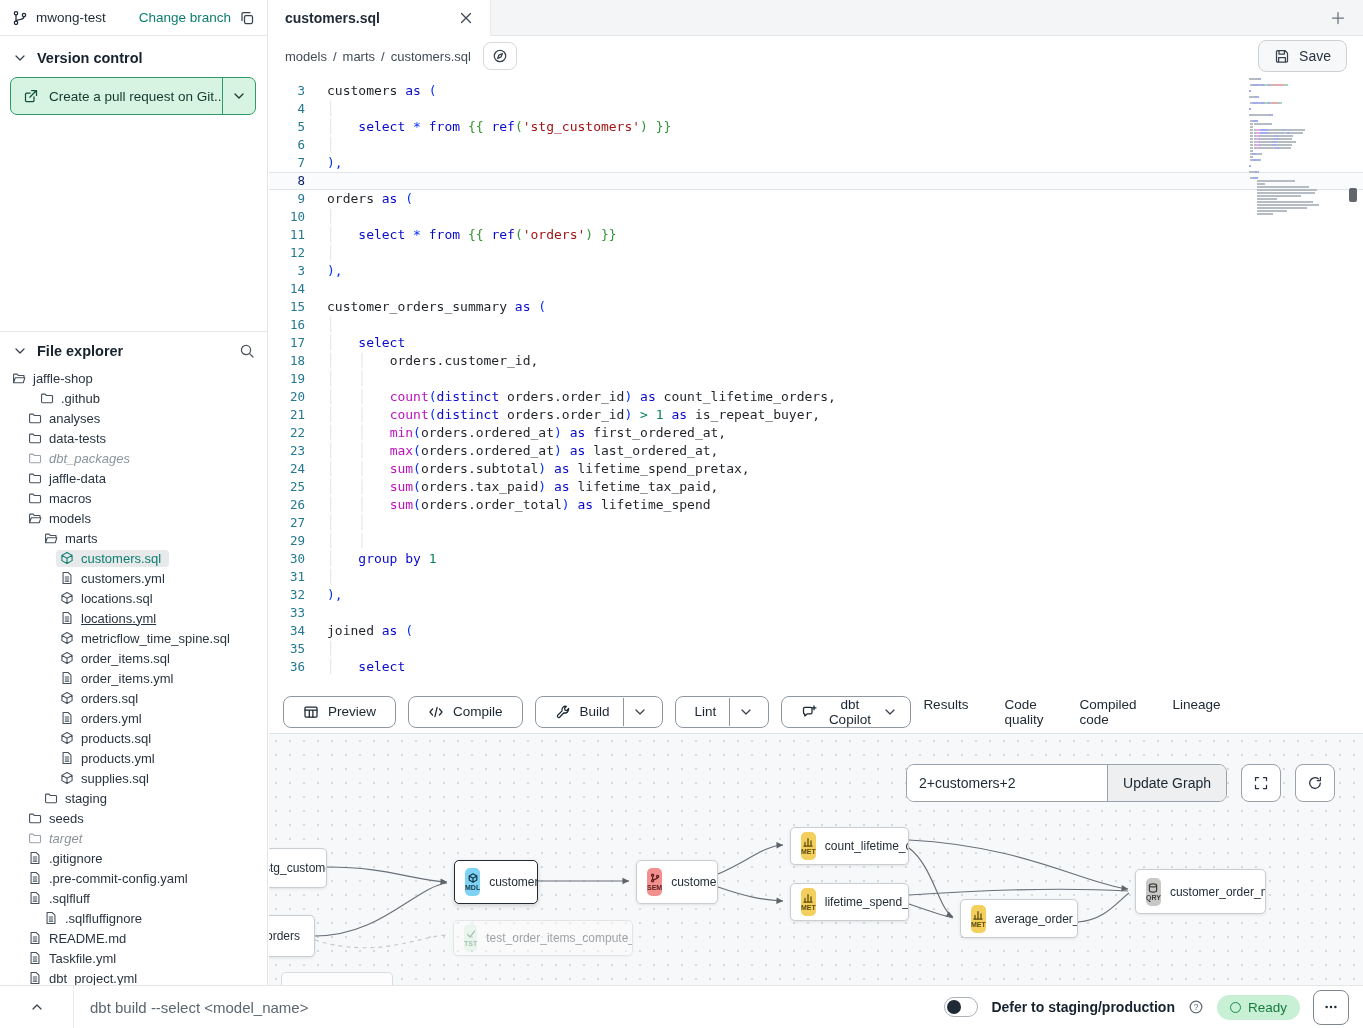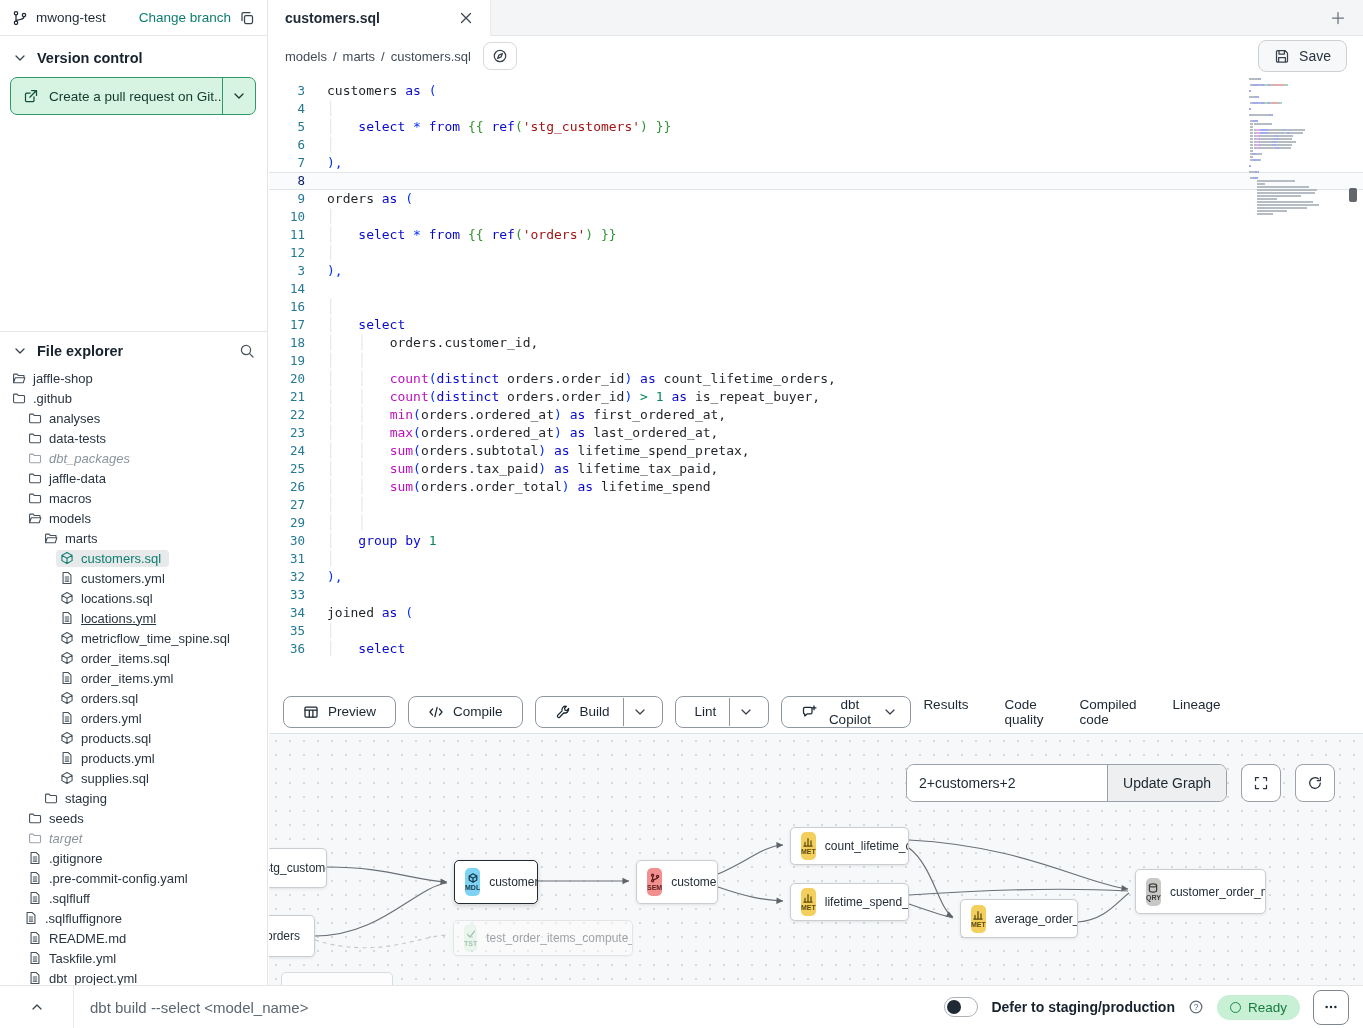--- a/index.html
+++ b/index.html
@@ -198,21 +198,21 @@
           <div class="trow" style="padding-left: 8px;">
             <span class="rowin">
               <span class="ic">
                 <svg width="14" height="14" viewBox="0 0 16 16" fill="none" stroke="currentColor" stroke-width="1.25" stroke-linecap="round" stroke-linejoin="round">
                   <path d="M1.8 12.8V4.6c0-.6.4-1 1-1h3.1l1.4 1.6h6.4v1.6 M1.8 13.4l1.9-5.6h11l-1.9 5.6z"></path>
                 </svg>
               </span>
               <span>jaffle-shop</span>
             </span>
           </div>
-          <div class="trow" style="padding-left: 8px;">
+          <div class="trow" style="padding-left: 36px;">
             <span class="rowin">
               <span class="ic">
                 <svg width="14" height="14" viewBox="0 0 16 16" fill="none" stroke="currentColor" stroke-width="1.25" stroke-linecap="round" stroke-linejoin="round">
                   <path d="M1.8 4.6c0-.6.4-1 1-1h3.1l1.4 1.6h6c.6 0 1 .4 1 1v6.2c0 .6-.4 1-1 1H2.8c-.6 0-1-.4-1-1z"></path>
                 </svg>
               </span>
               <span>.github</span>
             </span>
           </div>
           <div class="trow" style="padding-left: 24px;">
@@ -458,21 +458,21 @@
           <div class="trow" style="padding-left: 24px;">
             <span class="rowin">
               <span class="ic">
                 <svg width="14" height="14" viewBox="0 0 16 16" fill="none" stroke="currentColor" stroke-width="1.25" stroke-linecap="round" stroke-linejoin="round">
                   <path d="M3.5 1.8h6l3 3v9.4h-9z M6 6.8h4 M6 9.2h4 M6 11.6h4"></path>
                 </svg>
               </span>
               <span>.sqlfluff</span>
             </span>
           </div>
-          <div class="trow" style="padding-left: 20px;">
+          <div class="trow" style="padding-left: 40px;">
             <span class="rowin">
               <span class="ic">
                 <svg width="14" height="14" viewBox="0 0 16 16" fill="none" stroke="currentColor" stroke-width="1.25" stroke-linecap="round" stroke-linejoin="round">
                   <path d="M3.5 1.8h6l3 3v9.4h-9z M6 6.8h4 M6 9.2h4 M6 11.6h4"></path>
                 </svg>
               </span>
               <span>.sqlfluffignore</span>
             </span>
           </div>
           <div class="trow" style="padding-left: 24px;">
@@ -595,20 +595,24 @@
             <span class="ln">12</span>
             <pre><span class="tk-gd">│</span></pre>
           </div>
           <div class="cl">
             <span class="ln">3</span>
             <pre><span class="tk-pb">),</span></pre>
           </div>
           <div class="cl">
             <span class="ln">14</span>
             <pre></pre>
+          </div>
+          <div class="cl">
+            <span class="ln">15</span>
+            <pre><span class="tk-id">customer_orders_summary </span><span class="tk-kw">as</span><span class="tk-id"> </span><span class="tk-pb">(</span></pre>
           </div>
           <div class="cl">
             <span class="ln">16</span>
             <pre><span class="tk-gd">│</span></pre>
           </div>
           <div class="cl">
             <span class="ln">17</span>
             <pre><span class="tk-gd">│</span><span class="tk-id">   </span><span class="tk-kw">select</span></pre>
           </div>
           <div class="cl">

